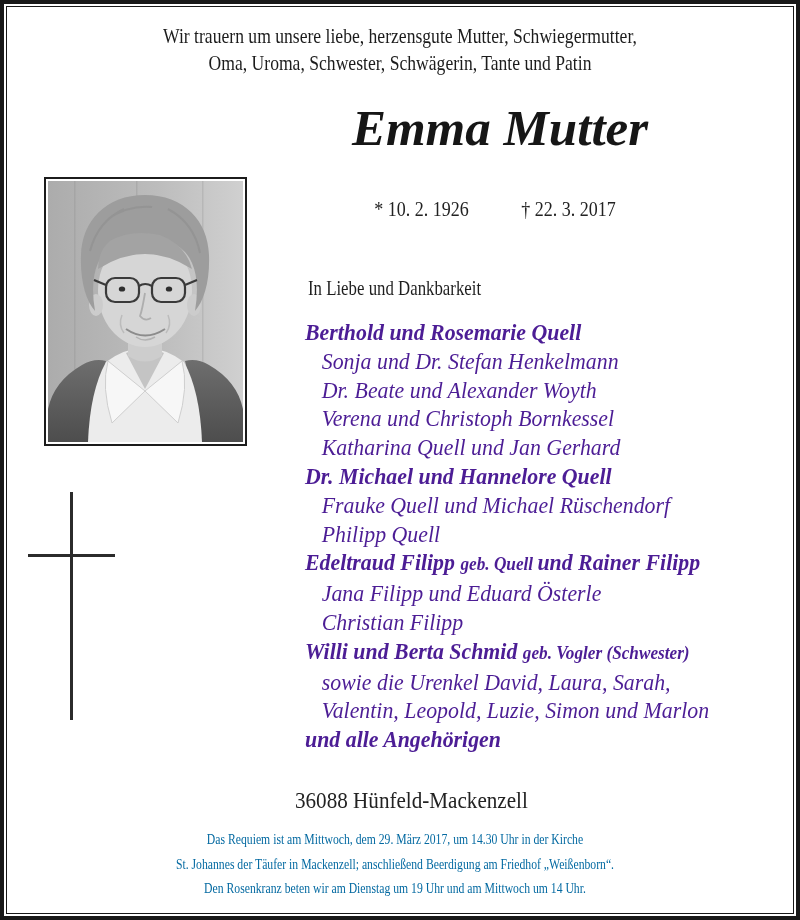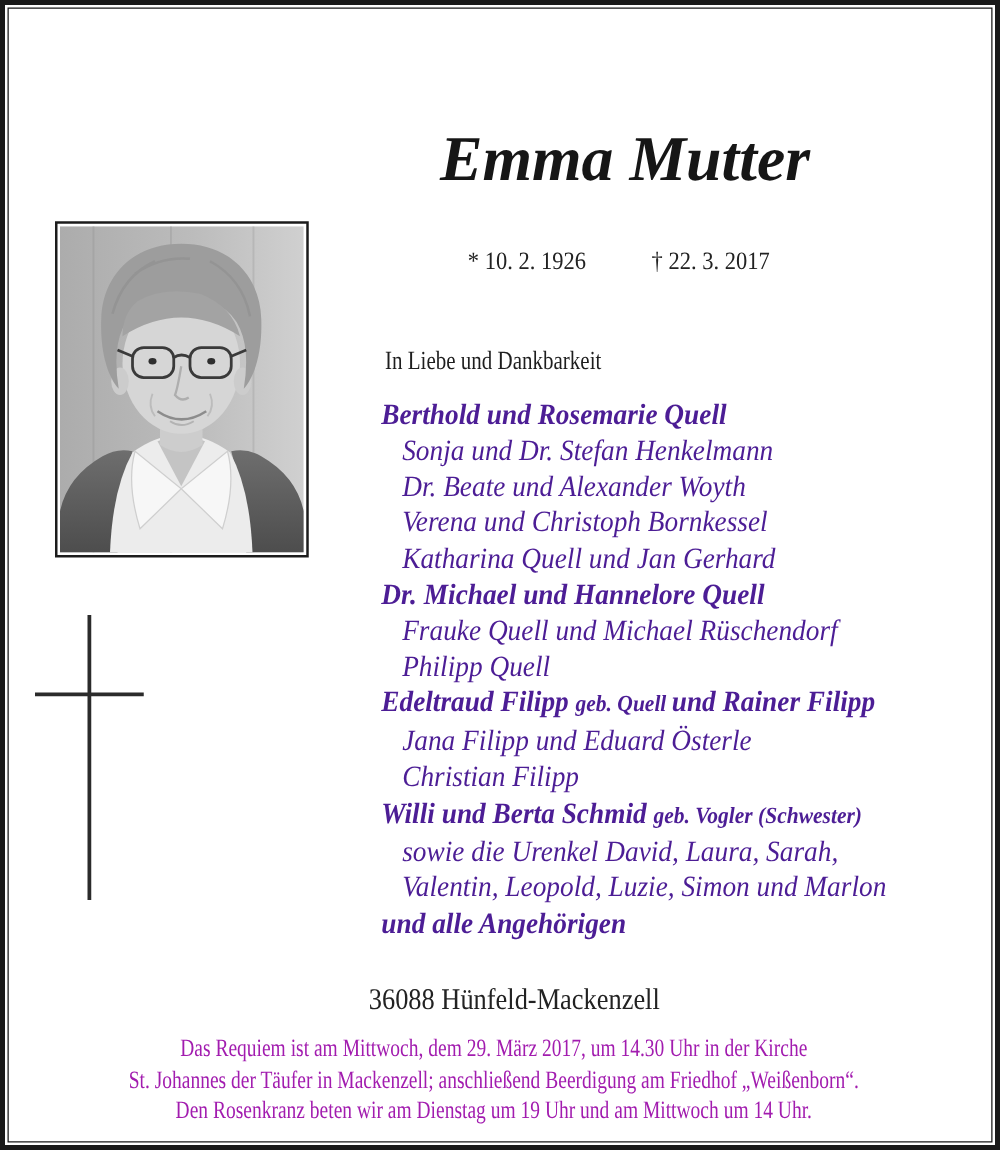--- a/index.html
+++ b/index.html
@@ -43,30 +43,34 @@
   .cross-h { position:absolute; left:28px; top:554px; width:87px; height:3px; background:#2b2b2b; }
 
   .poem { position:absolute; left:91px; top:570px; font-size:15.5px; font-style:italic;
           line-height:24px; color:#242424; }
   .poem > div { transform:scaleX(0.92); transform-origin:left top; white-space:nowrap; }
 
   .address { position:absolute; left:295px; top:787px; font-size:24px; color:#222;
              transform:scaleX(0.88); transform-origin:left top; white-space:nowrap; }
 
   .footer { position:absolute; left:0; right:10px; top:827px; text-align:center;
-            font-size:20px; line-height:24.5px; color:#a21caf; }
+            font-size:15px; line-height:24.5px; color:#0369a1; }
   .footer > div { transform:scaleX(0.78); transform-origin:center top; white-space:nowrap; }
 </style>
 </head>
 <body>
 
 <div class="page">
   <div class="outer-frame"></div>
   <div class="inner-frame"></div>
 
+  <div class="intro">
+    <div>Wir trauern um unsere liebe, herzensgute Mutter, Schwiegermutter,</div>
+    <div>Oma, Uroma, Schwester, Schwägerin, Tante und Patin</div>
+  </div>
 
   <div class="photo-frame">
     <svg viewBox="0 0 195 261" xmlns="http://www.w3.org/2000/svg" role="img">
       <defs>
         <linearGradient id="bg" x1="0" y1="0" x2="1" y2="0">
           <stop offset="0" stop-color="#acacac"></stop>
           <stop offset="0.55" stop-color="#bcbcbc"></stop>
           <stop offset="1" stop-color="#d0d0d0"></stop>
         </linearGradient>
         <linearGradient id="card" x1="0" y1="0" x2="0" y2="1">

